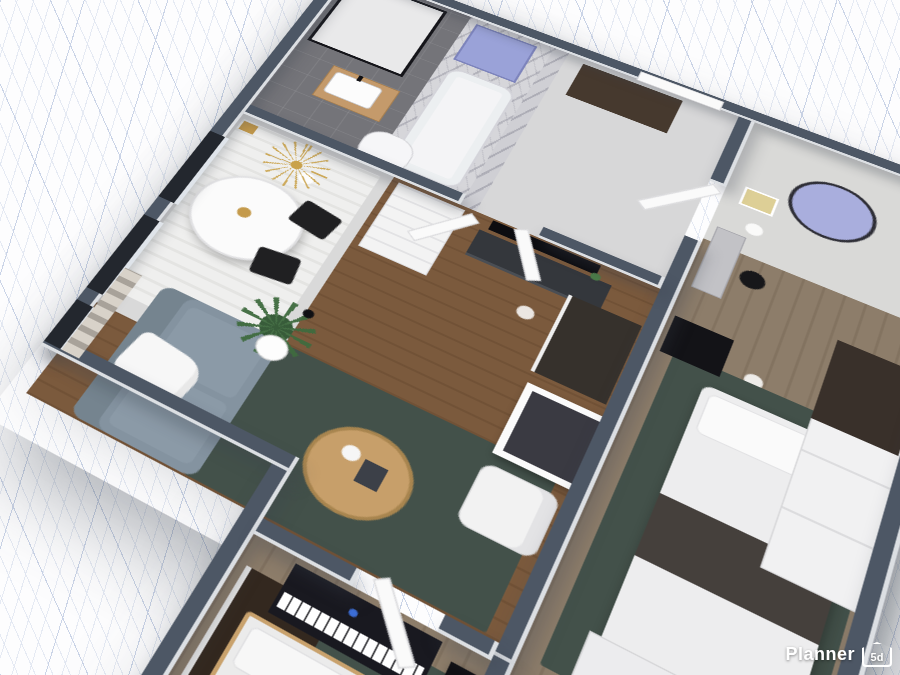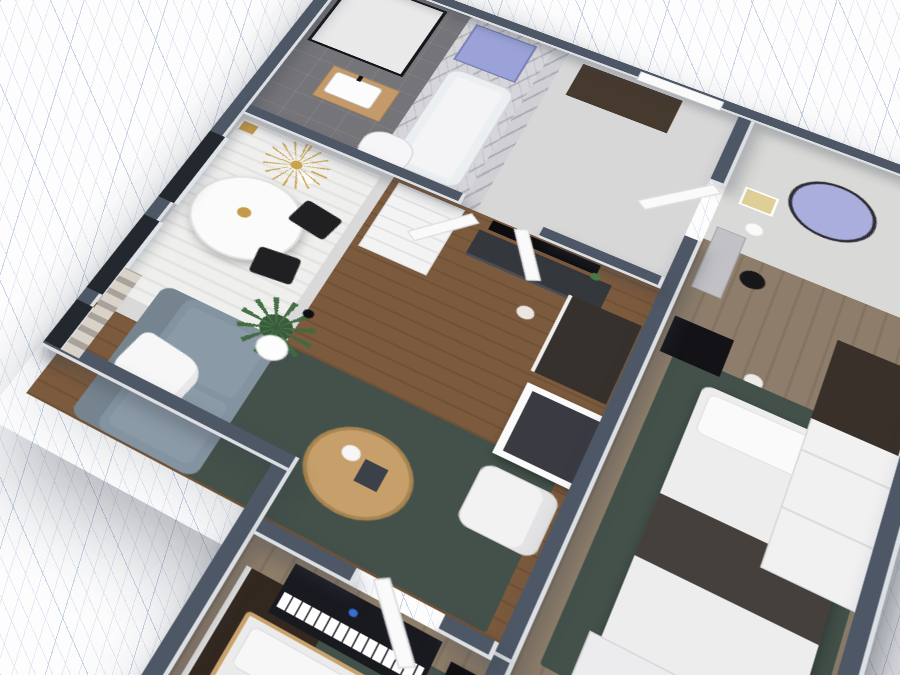--- a/index.html
+++ b/index.html
@@ -268,13 +268,17 @@
     <div class="a wall w-spine2"></div>
     <div class="a wall w-spine3"></div>
 
     <div class="a w-bath"></div>
     <div class="a wall w-top1"></div>
     <div class="a wall w-top2"></div>
     <div class="a wall w-liv-bbr1"></div>
     <div class="a wall w-liv-bbr2"></div>
   </div>
 
+  <div class="watermark">
+    <span class="wm-text">Planner</span>
+    <span class="wm-badge">5d</span>
+  </div>
 </div>
 
 </body></html>

